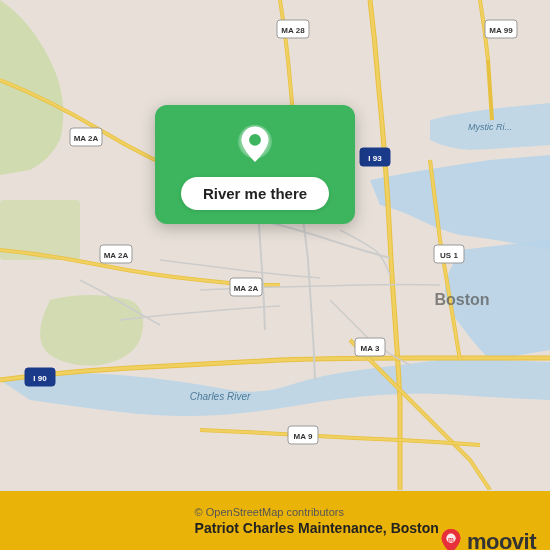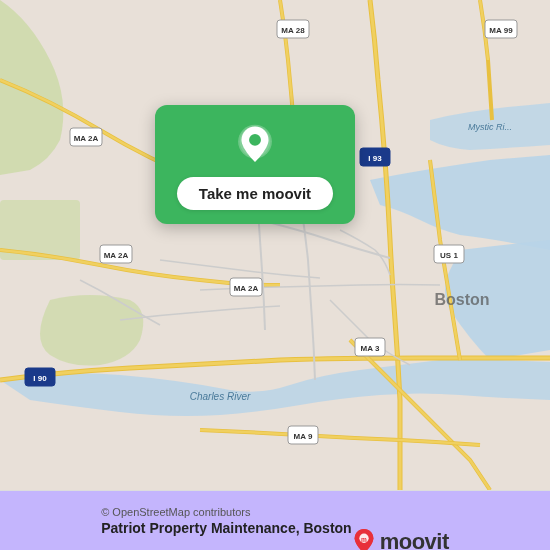--- a/index.html
+++ b/index.html
@@ -59,24 +59,24 @@
       color: #222;
       cursor: pointer;
       white-space: nowrap;
       box-shadow: 0 1px 4px rgba(0,0,0,0.12);
     }
 
     
     #bottom-bar {
       width: 550px;
       height: 60px;
-      background: #c4b5fd;
+      background: #eab308;
       display: flex;
       align-items: center;
-      justify-content: center;
+      justify-content: flex-end;
       padding: 0 14px;
       border-top: 1px solid #ddd;
     }
 
     #bottom-left {
       display: flex;
       flex-direction: column;
       gap: 2px;
     }
 
@@ -204,28 +204,28 @@
   </svg>
 
   <div id="tooltip-card">
 
     <svg id="pin-icon" viewBox="0 0 44 52" xmlns="http://www.w3.org/2000/svg">
       <ellipse cx="22" cy="22" rx="20" ry="20" fill="white" opacity="0.25"></ellipse>
       <circle cx="22" cy="22" r="18" fill="white" opacity="0.15"></circle>
       <path d="M22 4 C13.16 4 6 11.16 6 20 C6 30.5 22 46 22 46 C22 46 38 30.5 38 20 C38 11.16 30.84 4 22 4 Z" fill="white"></path>
       <circle cx="22" cy="20" r="7" fill="#3cb55e"></circle>
     </svg>
-    <button id="take-me-there-btn">Take me moovit</button>
+    <button id="take-me-there-btn">River me there</button>
   </div>
 </div>
 
 <div id="bottom-bar">
   <div id="bottom-left">
     <span id="attribution-text">© OpenStreetMap contributors</span>
-    <span id="location-title">Patriot Property Maintenance, Boston</span>
+    <span id="location-title">Patriot Charles Maintenance, Boston</span>
   </div>
   <div id="moovit-logo">
     <svg id="moovit-pin" viewBox="0 0 24 30" xmlns="http://www.w3.org/2000/svg">
       <path d="M12 1 C6.48 1 2 5.48 2 11 C2 18 12 27 12 27 C12 27 22 18 22 11 C22 5.48 17.52 1 12 1 Z" fill="#e8303a"></path>
       <path d="M12 1 C6.48 1 2 5.48 2 11 C2 18 12 27 12 27 L12 27 C12 27 22 18 22 11 C22 5.48 17.52 1 12 1 Z" fill="#e8303a"></path>
       <ellipse cx="12" cy="11" rx="5" ry="5" fill="white" opacity="0.9"></ellipse>
       <text x="12" y="15" text-anchor="middle" font-size="7" font-weight="bold" fill="#e8303a">m</text>
     </svg>
     <span id="moovit-text">moovit</span>
   </div>

